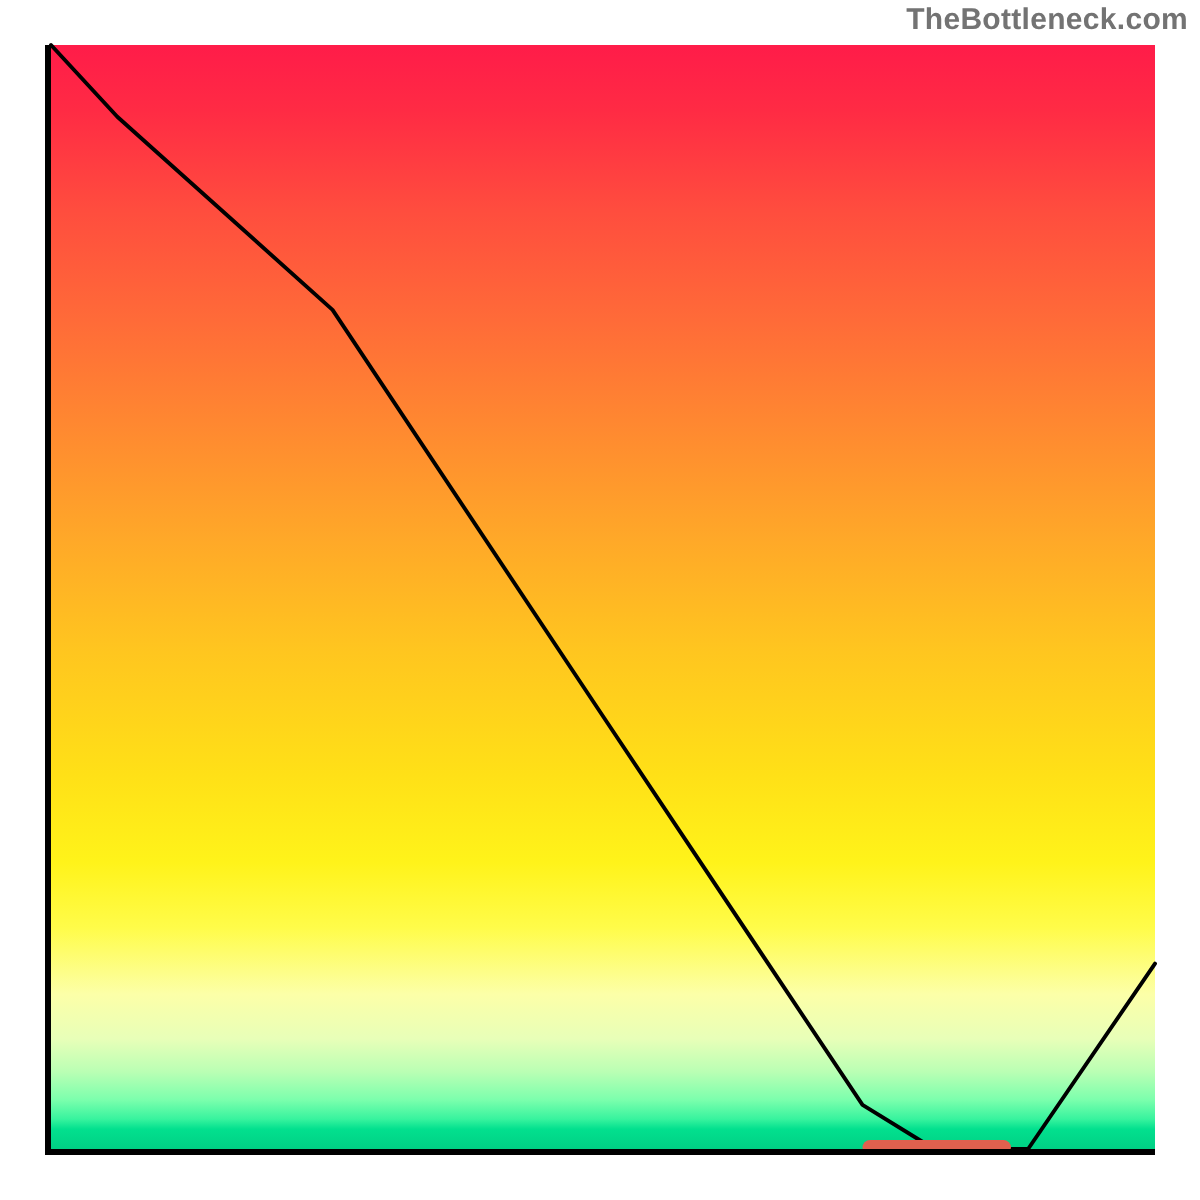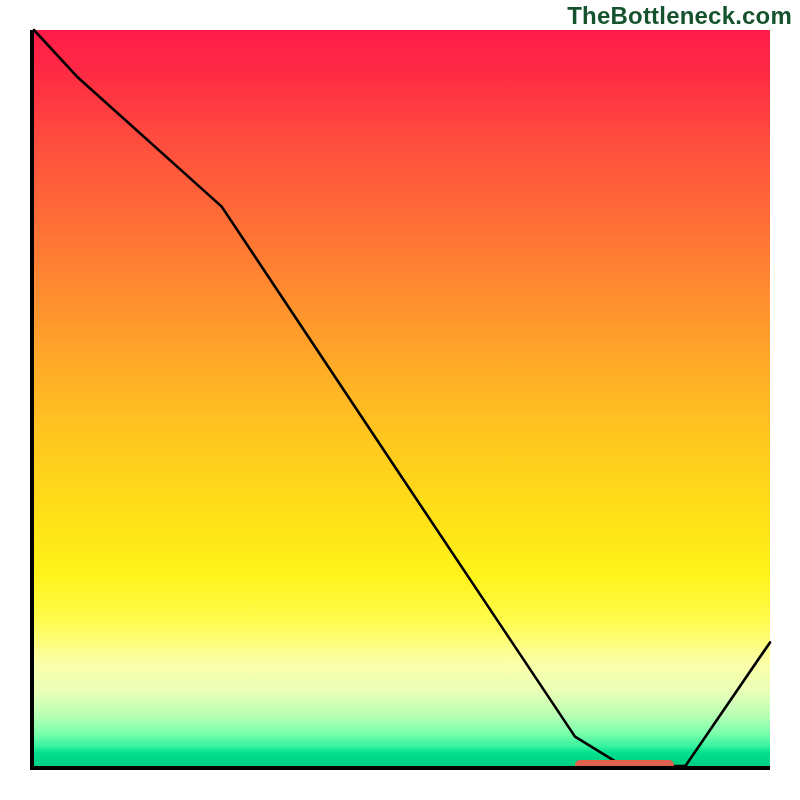--- a/index.html
+++ b/index.html
@@ -8,23 +8,23 @@
     height: 800px;
     background: #ffffff;
     font-family: Arial, Helvetica, sans-serif;
     position: relative;
     overflow: hidden;
   }
   .watermark {
     position: absolute;
     top: 2px;
     right: 8px;
-    font-size: 24px;
+    font-size: 20px;
     font-weight: bold;
-    color: #14532d;
+    color: #737373;
     letter-spacing: 0.2px;
   }
   .chart-frame {
     position: absolute;
     left: 30px;
     top: 30px;
     width: 740px;
     height: 740px;
   }
   .plot-area {

